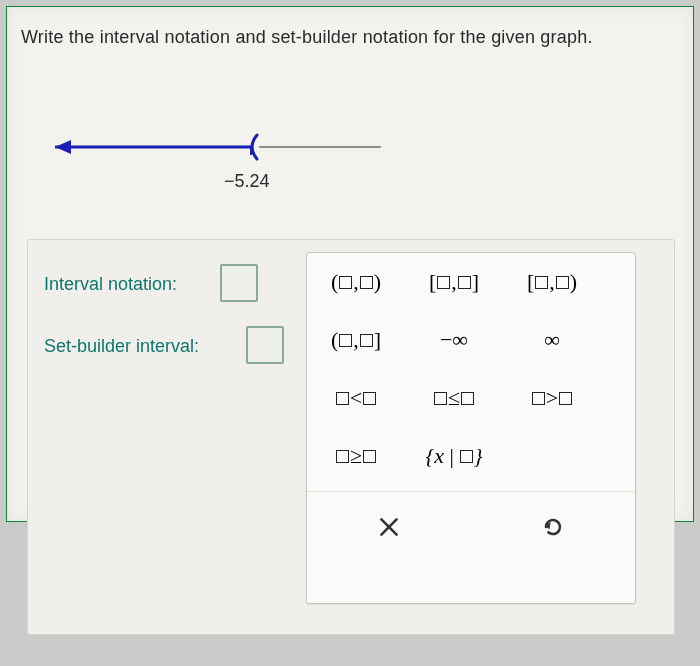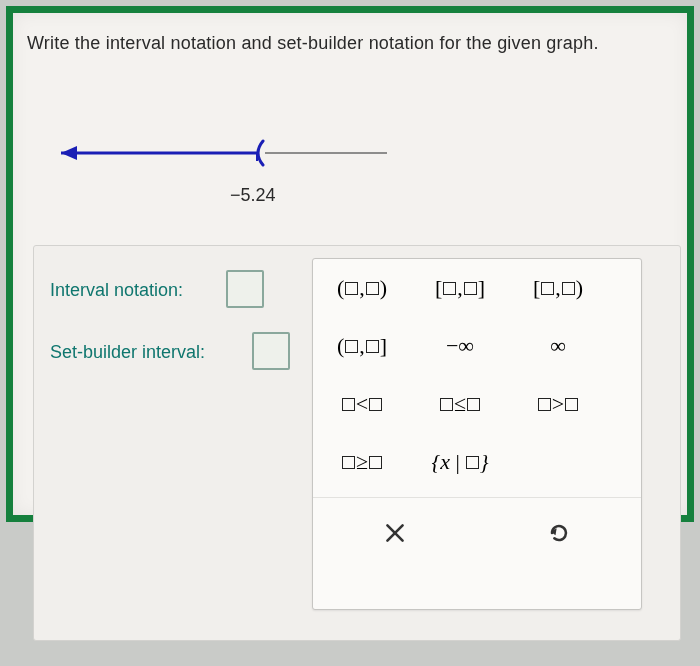--- a/index.html
+++ b/index.html
@@ -7,39 +7,39 @@
     margin: 0; padding: 0;
     width: 700px; height: 666px;
     background: #c9cbc8;
     font-family: Arial, sans-serif;
   }
   .sheet {
     position: absolute;
     left: 6px; top: 6px;
     width: 688px; height: 516px;
     background: #f4f2ef;
-    border: 7px solid #15803d;
+    border: 1px solid #15803d;
     box-shadow: inset 0 0 18px rgba(0,0,0,0.06);
   }
   .prompt {
     position: absolute;
     left: 14px; top: 20px;
     font-size: 18px;
     color: #2a2a2a;
     letter-spacing: 0.2px;
   }
   .numberline-wrap {
     position: absolute;
     left: 34px; top: 120px;
     width: 360px; height: 60px;
   }
   svg.nline { width: 360px; height: 40px; display:block; }
   .tick-label {
     position: absolute;
-    left: 183px; top: 52px;
+    left: 183px; top: 44px;
     font-size: 18px;
     color: #2a2a2a;
   }
   .panel {
     position: absolute;
     left: 20px; top: 232px;
     width: 648px; height: 396px;
     background: #f1efec;
     border: 1px solid #d3d2cf;
     border-radius: 3px;

